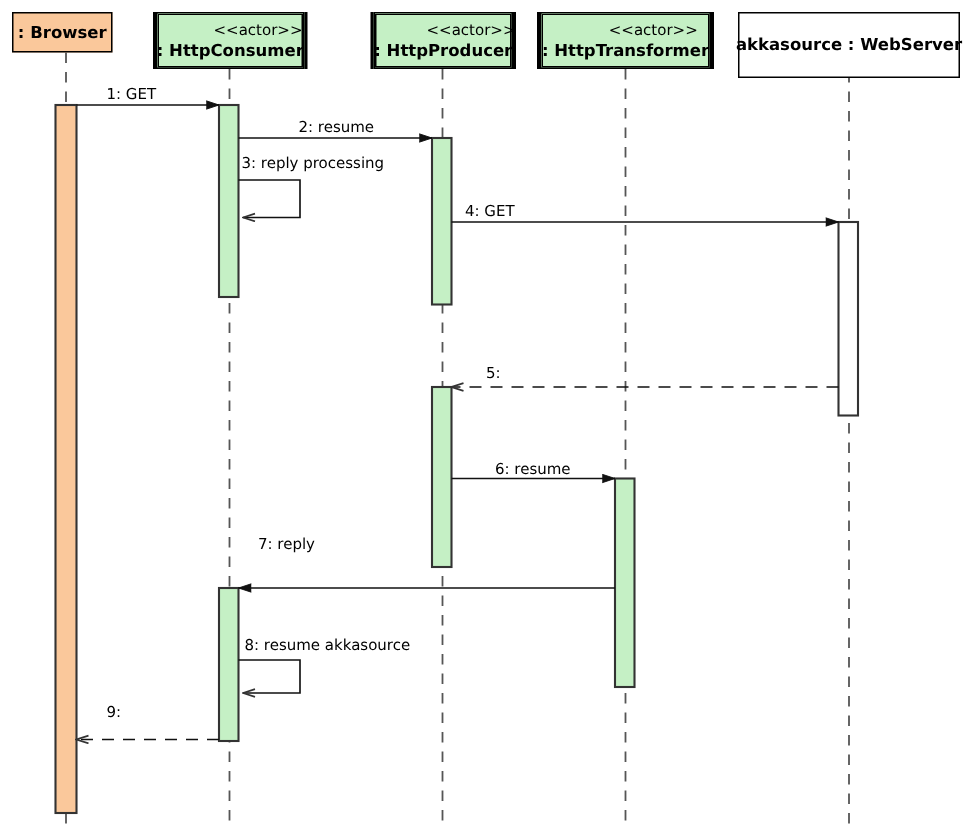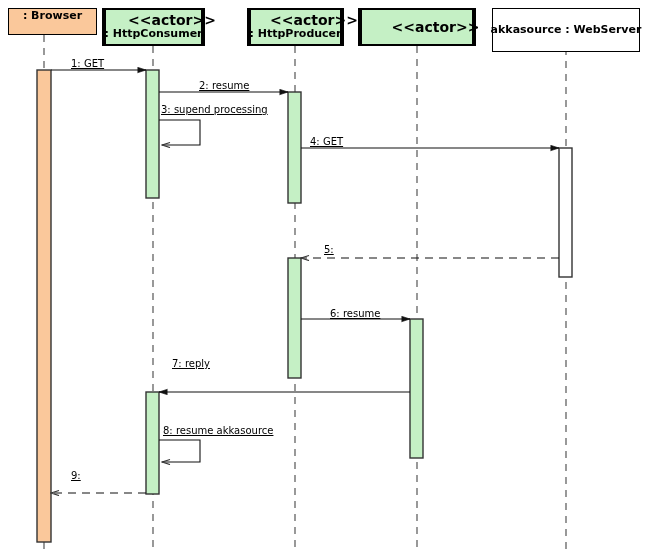--- a/index.html
+++ b/index.html
@@ -29,41 +29,40 @@
     box-sizing: border-box;
     border: 1px solid #000000;
     text-align: center;
     background: #ffffff;
   }
   .lifeline-header.actor-box {
     border: 1px solid #000000;
     box-shadow: 0 0 0 1px #000000 inset, 2px 0 0 0 #000000, -2px 0 0 0 #000000;
   }
   .hdr-stereotype {
-    font-size: 14px;
+    font-size: 10px;
     color: #000000;
     line-height: 13px;
-    font-weight: bold;
+    font-weight: normal;
     white-space: nowrap;
     margin-left: 37px;
   }
   .hdr-name {
     font-size: 11px;
     color: #000000;
     font-weight: bold;
     line-height: 14px;
     white-space: nowrap;
   }
   .msg-label {
     position: absolute;
     font-size: 10px;
     color: #000000;
     white-space: nowrap;
     line-height: 12px;
-    text-decoration: underline;
   }
 </style>
 </head>
 <body>
 
 <div id="diagram-root">
 
   <svg class="canvas" viewBox="0 0 650 556">
     <defs>
       <marker id="arrow-open" markerWidth="10" markerHeight="10" refX="9" refY="3.2" orient="auto" markerUnits="userSpaceOnUse">
@@ -103,42 +102,43 @@
         <line x1="301" y1="319" x2="410" y2="319" stroke="#111111" stroke-width="1.1" marker-end="url(#arrow-solid)"></line>
         <line x1="410" y1="392" x2="159" y2="392" stroke="#111111" stroke-width="1.1" marker-end="url(#arrow-solid)"></line>
         <g>
           <path d="M159,440 L200,440 L200,462 L162,462" fill="none" stroke="#111111" stroke-width="1.1" marker-end="url(#arrow-open)"></path>
         </g>
         <line x1="146" y1="493" x2="51" y2="493" stroke="#111111" stroke-width="1.1" stroke-dasharray="8,6" marker-end="url(#arrow-open)"></line>
       </g>
   </svg>
 
   <div id="header-layer">
-      <div class="lifeline-header" style="left: 8px; top: 8px; width: 89px; height: 27px; background: rgb(250, 200, 155); display: flex; flex-direction: column; align-items: center; ">
+      <div class="lifeline-header" style="left: 8px; top: 8px; width: 67px; height: 27px; background: rgb(250, 200, 155); display: flex; flex-direction: column; align-items: center; justify-content: center;">
         <div class="hdr-name">: Browser</div>
       </div>
       <div class="lifeline-header actor-box" style="left: 104px; top: 8px; width: 99px; height: 38px; background: rgb(197, 240, 197); display: flex; flex-direction: column; align-items: center; justify-content: center;">
         <div class="hdr-stereotype">&lt;&lt;actor&gt;&gt;</div>
         <div class="hdr-name">: HttpConsumer</div>
       </div>
       <div class="lifeline-header actor-box" style="left: 249px; top: 8px; width: 93px; height: 38px; background: rgb(197, 240, 197); display: flex; flex-direction: column; align-items: center; justify-content: center;">
         <div class="hdr-stereotype">&lt;&lt;actor&gt;&gt;</div>
         <div class="hdr-name">: HttpProducer</div>
       </div>
       <div class="lifeline-header actor-box" style="left: 360px; top: 8px; width: 114px; height: 38px; background: rgb(197, 240, 197); display: flex; flex-direction: column; align-items: center; justify-content: center;">
         <div class="hdr-stereotype">&lt;&lt;actor&gt;&gt;</div>
+        <div class="hdr-name">: HttpTransformer</div>
       </div>
       <div class="lifeline-header" style="left: 492px; top: 8px; width: 148px; height: 44px; background: rgb(255, 255, 255); display: flex; flex-direction: column; align-items: center; justify-content: center;">
         <div class="hdr-name">akkasource : WebServer</div>
       </div>
     </div>
   <div id="label-layer">
       <div class="msg-label" style="left: 71px; top: 58px;">1: GET</div>
       <div class="msg-label" style="left: 199px; top: 80px;">2: resume</div>
-      <div class="msg-label" style="left: 161px; top: 104px;">3: supend processing</div>
+      <div class="msg-label" style="left: 161px; top: 104px;">3: reply processing</div>
       <div class="msg-label" style="left: 310px; top: 136px;">4: GET</div>
       <div class="msg-label" style="left: 324px; top: 244px;">5:</div>
       <div class="msg-label" style="left: 330px; top: 308px;">6: resume</div>
       <div class="msg-label" style="left: 172px; top: 358px;">7: reply</div>
       <div class="msg-label" style="left: 163px; top: 425px;">8: resume akkasource</div>
       <div class="msg-label" style="left: 71px; top: 470px;">9:</div>
     </div>
 
 </div>
 

